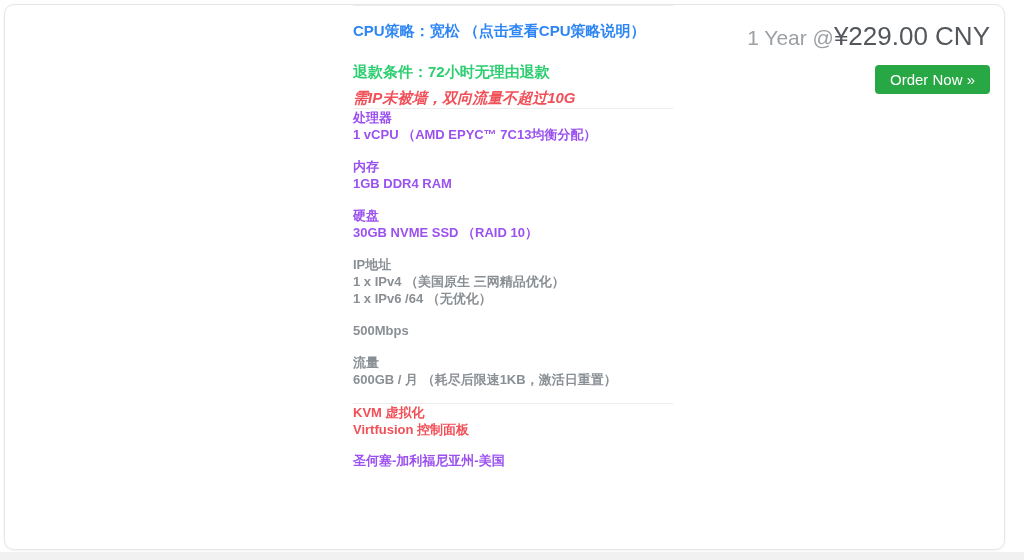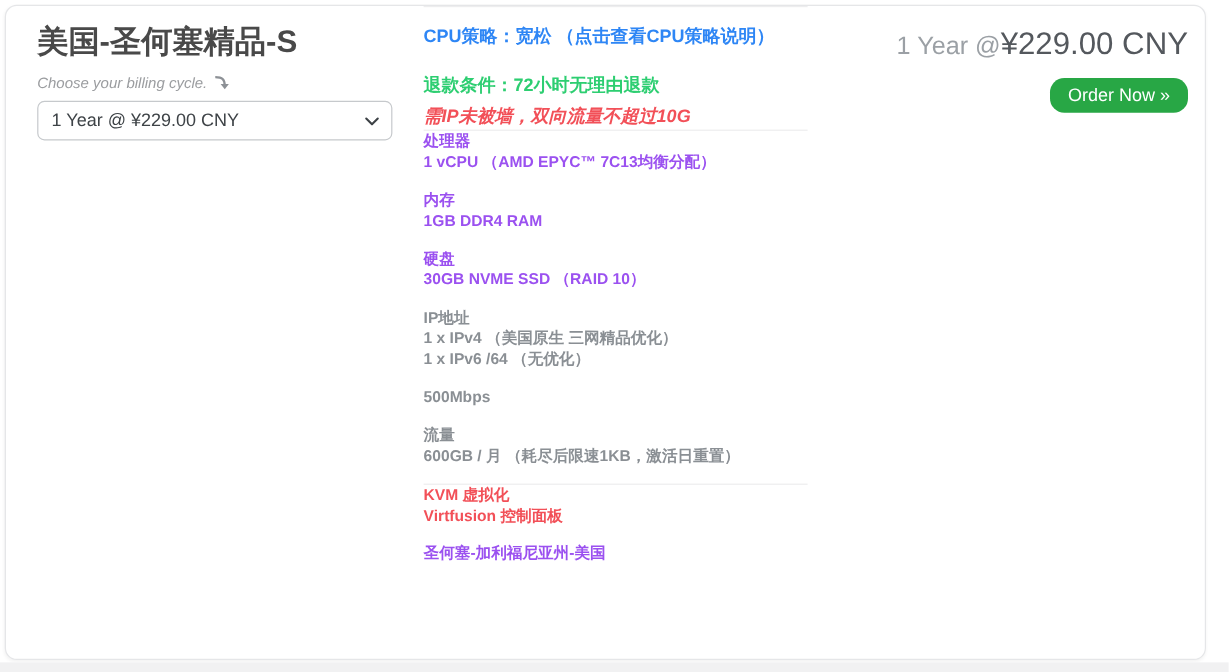--- a/index.html
+++ b/index.html
@@ -41,51 +41,29 @@
   .hr3{margin-top:1px;margin-bottom:12px;}
   .platform{font-weight:bold;line-height:17px;color:var(--warning-red);margin-bottom:14px;}
   .location-line{font-weight:bold;color:var(--spec-purple);line-height:17px;}
   
   .right-col{position:absolute;right:14px;top:16px;text-align:right;}
   .price-line{display:flex;justify-content:flex-end;align-items:baseline;}
   .price-term{font-size:21px;color:#9ba0a5;}
   .price-amount{font-size:26px;color:#54585d;}
   .order-btn{
     margin-top:13px;display:inline-block;background:var(--button-green);
-    color:#fff;font-size:15px;padding:6px 15px;border-radius:12px;border:none;
+    color:#fff;font-size:15px;padding:6px 15px;border-radius:4px;border:none;
     font-family:inherit;cursor:pointer;
   }
 </style>
 </head>
 <body>
 
 <div class="card">
 
-  <div class="left-col">
-    <div class="product-title">美国-圣何塞精品-S</div>
-    <div class="billing-hint">
-      <span>Choose your billing cycle.</span>
-      <span class="icon">
-        <svg width="13" height="14" viewBox="0 0 14 15">
-          <path d="M1.5 2.5 C8 2.5 10 4.5 10 10" fill="none" stroke="#8d9196" stroke-width="2"></path>
-          <path d="M6.3 8.6 L13.7 8.6 L10 13.2 Z" fill="#8d9196"></path>
-        </svg>
-      </span>
-    </div>
-    <div class="select-wrap">
-      <select>
-        <option>1 Year @ ¥229.00 CNY</option>
-      </select>
-      <span class="chevron">
-        <svg width="14" height="14" viewBox="0 0 16 16">
-          <path d="M2.5 5.5 L8 11 L13.5 5.5" fill="none" stroke="#3e4347" stroke-width="2" stroke-linecap="round" stroke-linejoin="round"></path>
-        </svg>
-      </span>
-    </div>
-  </div>
 
   <div class="mid-col">
     <hr class="hr1">
     <div class="cpu-line">CPU策略：宽松 （点击查看CPU策略说明）</div>
     <div class="refund-line">退款条件：72小时无理由退款</div>
     <div class="condition-line">需IP未被墙，双向流量不超过10G</div>
     <hr class="hr2">
 
     <div class="spec purple">
       <div>处理器</div>

